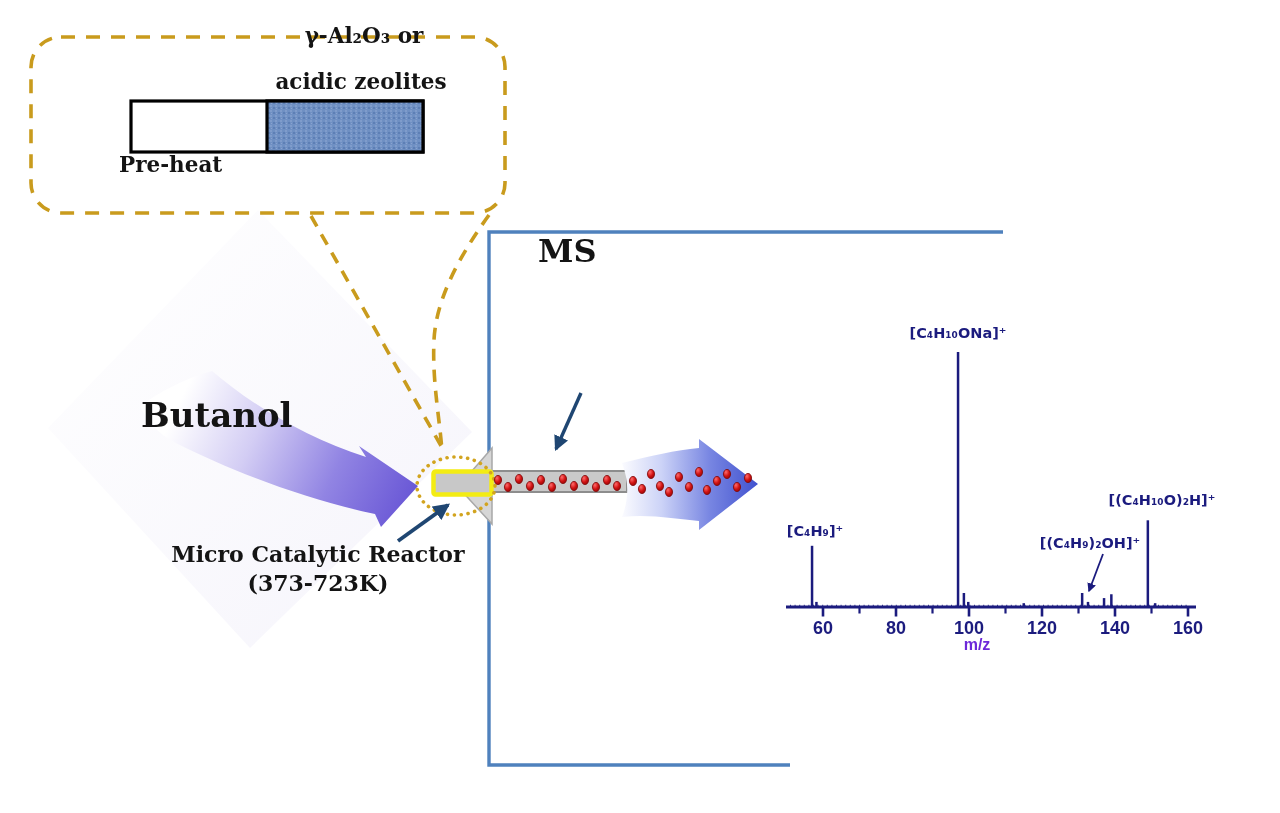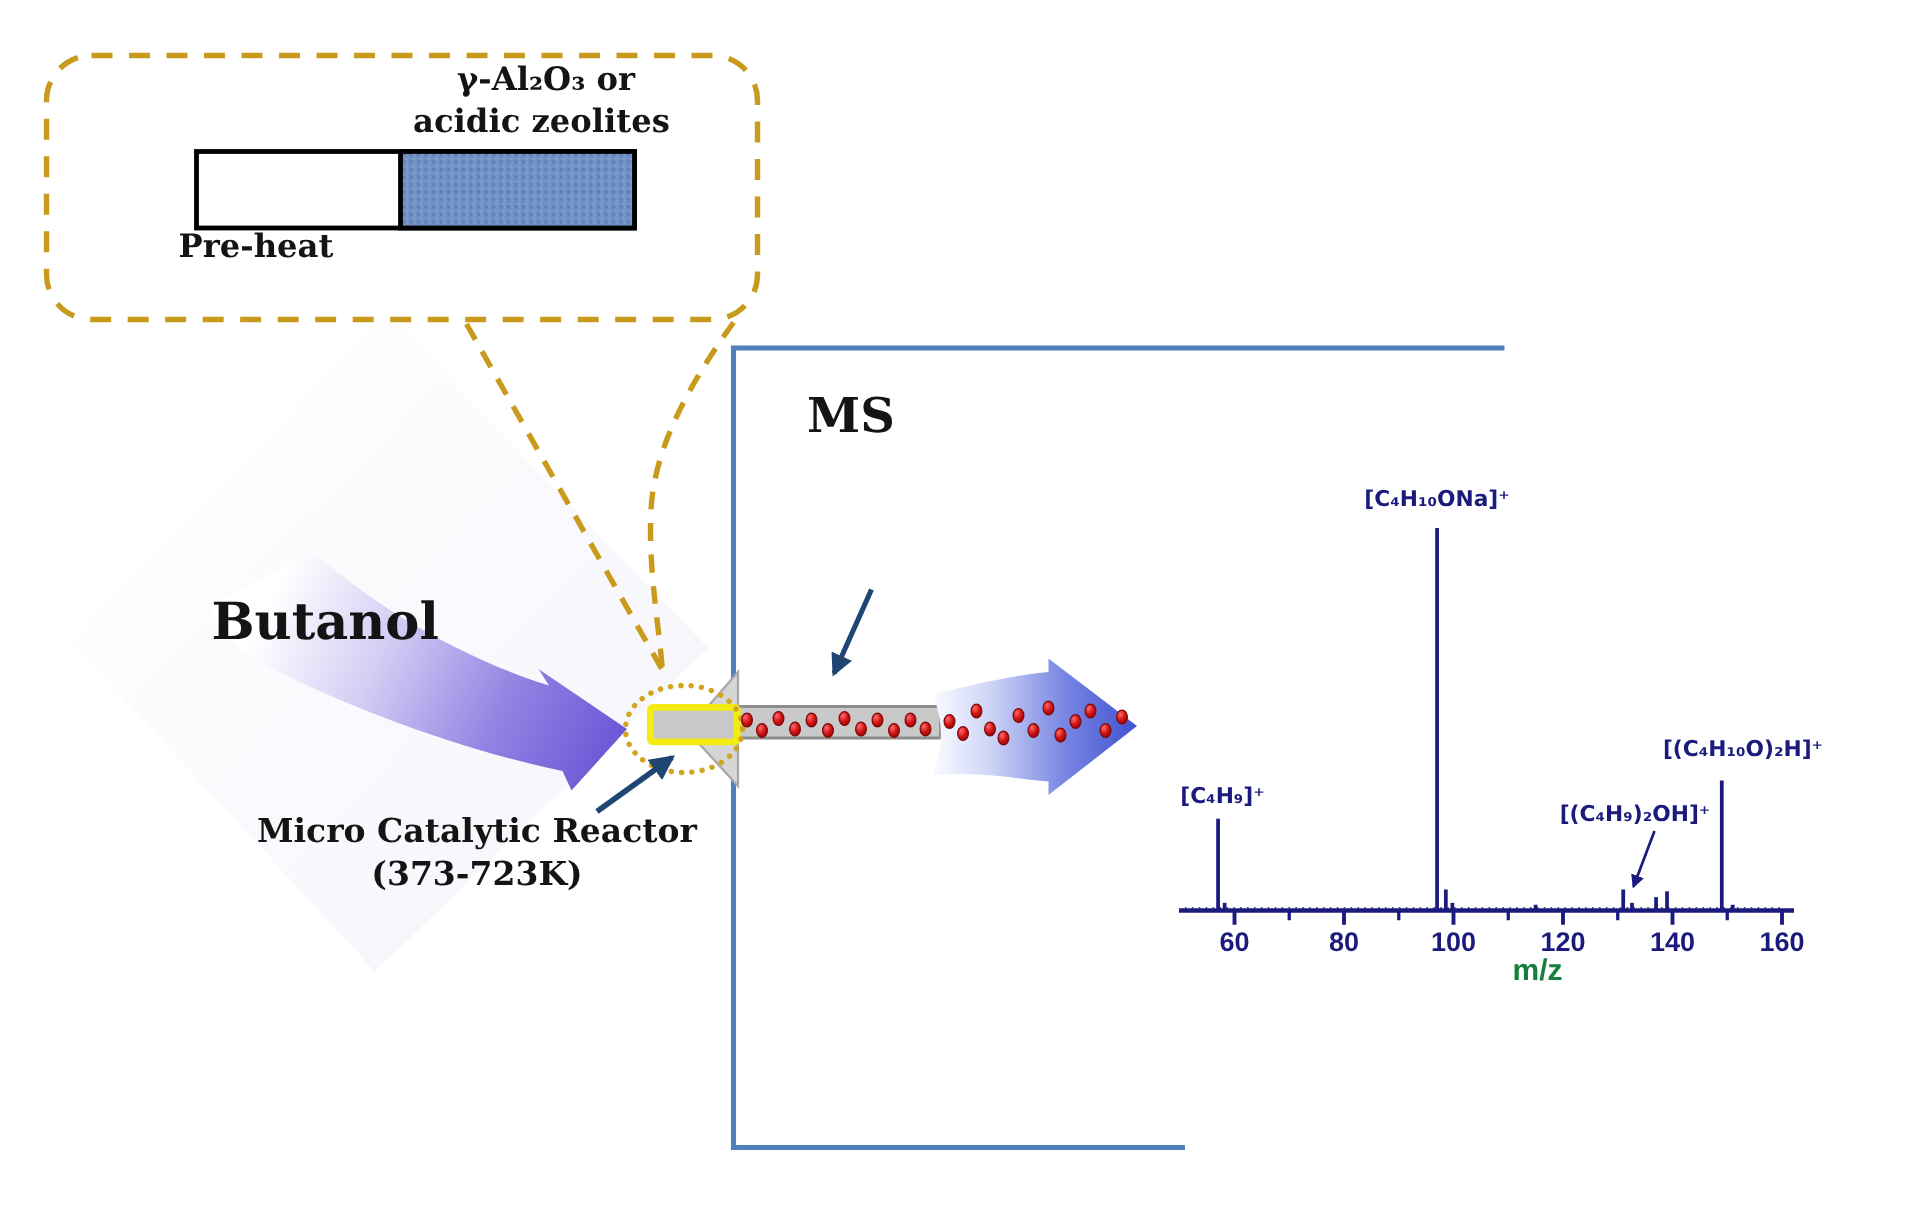--- a/index.html
+++ b/index.html
@@ -5,21 +5,21 @@
   html,body{margin:0;padding:0;background:#ffffff;}
   #stage{position:relative;width:1280px;height:813px;background:#ffffff;overflow:hidden;
          font-family:"DejaVu Serif","Liberation Serif",serif;}
   svg.layer{position:absolute;left:0;top:0;}
   .lbl{position:absolute;font-weight:bold;color:#141414;white-space:nowrap;line-height:1.12;}
   .ctr{transform:translateX(-50%);text-align:center;}
   .spec{position:absolute;font-family:"DejaVu Sans",sans-serif;font-weight:bold;
         color:#1b1b7e;font-size:14.5px;white-space:nowrap;transform:translateX(-50%);}
   .tick-num{font:bold 18px "Liberation Sans","DejaVu Sans",sans-serif;}
   .mz{position:absolute;font-family:"Liberation Sans","DejaVu Sans",sans-serif;font-weight:bold;
-      color:#15803d;font-size:20px;transform:translateX(-50%);margin-left:48px;}
+      color:#6d28d9;font-size:16px;transform:translateX(-50%);}
 </style>
 </head>
 <body>
 
 <div id="stage">
 
   <svg class="layer" width="1280" height="813" viewBox="0 0 1280 813">
     <defs>
       <linearGradient id="diamondGrad" x1="0" y1="0" x2="1" y2="1">
         <stop offset="0" stop-color="#ffffff"></stop>
@@ -152,27 +152,27 @@
           <line x1="859.5" x2="859.5" y1="608" y2="613.5" stroke="#1b1b7e" stroke-width="2.2"></line>
           <line x1="932.5" x2="932.5" y1="608" y2="613.5" stroke="#1b1b7e" stroke-width="2.2"></line>
           <line x1="1005.5" x2="1005.5" y1="608" y2="613.5" stroke="#1b1b7e" stroke-width="2.2"></line>
           <line x1="1078.5" x2="1078.5" y1="608" y2="613.5" stroke="#1b1b7e" stroke-width="2.2"></line>
           <line x1="1151.5" x2="1151.5" y1="608" y2="613.5" stroke="#1b1b7e" stroke-width="2.2"></line>
         </g>
       <path d="M 1103,554 L 1089,591" stroke="#1b1b7e" stroke-width="1.8" fill="none" marker-end="url(#ahNavy)"></path>
     </g>
   </svg>
 
-  <div class="lbl ctr" style="left:364px;top:42px;font-size:21.5px;">γ-Al₂O₃ or</div>
+  <div class="lbl ctr" style="left:364px;top:24px;font-size:21.5px;">γ-Al₂O₃ or</div>
   <div class="lbl ctr" style="left:361px;top:70px;font-size:21.5px;">acidic zeolites</div>
   <div class="lbl" style="left:119px;top:153px;font-size:21.5px;">Pre-heat</div>
 
   <div class="lbl" style="left:141px;top:396px;font-size:34px;">Butanol</div>
 
-  <div class="lbl" style="left:538px;top:234px;font-size:32px;margin-top:26px;">MS</div>
+  <div class="lbl" style="left:538px;top:234px;font-size:32px;">MS</div>
 
   <div class="lbl ctr" style="left:318px;top:542px;font-size:22px;">Micro Catalytic Reactor</div>
   <div class="lbl ctr" style="left:318px;top:571px;font-size:22px;">(373-723K)</div>
 
   <div class="spec" style="left:815px;top:523px;">[C₄H₉]⁺</div>
   <div class="spec" style="left:958px;top:325px;">[C₄H₁₀ONa]⁺</div>
   <div class="spec" style="left:1078px;top:535px;margin-left:12px;">[(C₄H₉)₂OH]⁺</div>
   <div class="spec" style="left:1162px;top:492px;">[(C₄H₁₀O)₂H]⁺</div>
 
   <div class="mz" style="left:977px;top:636px;">m/z</div>

